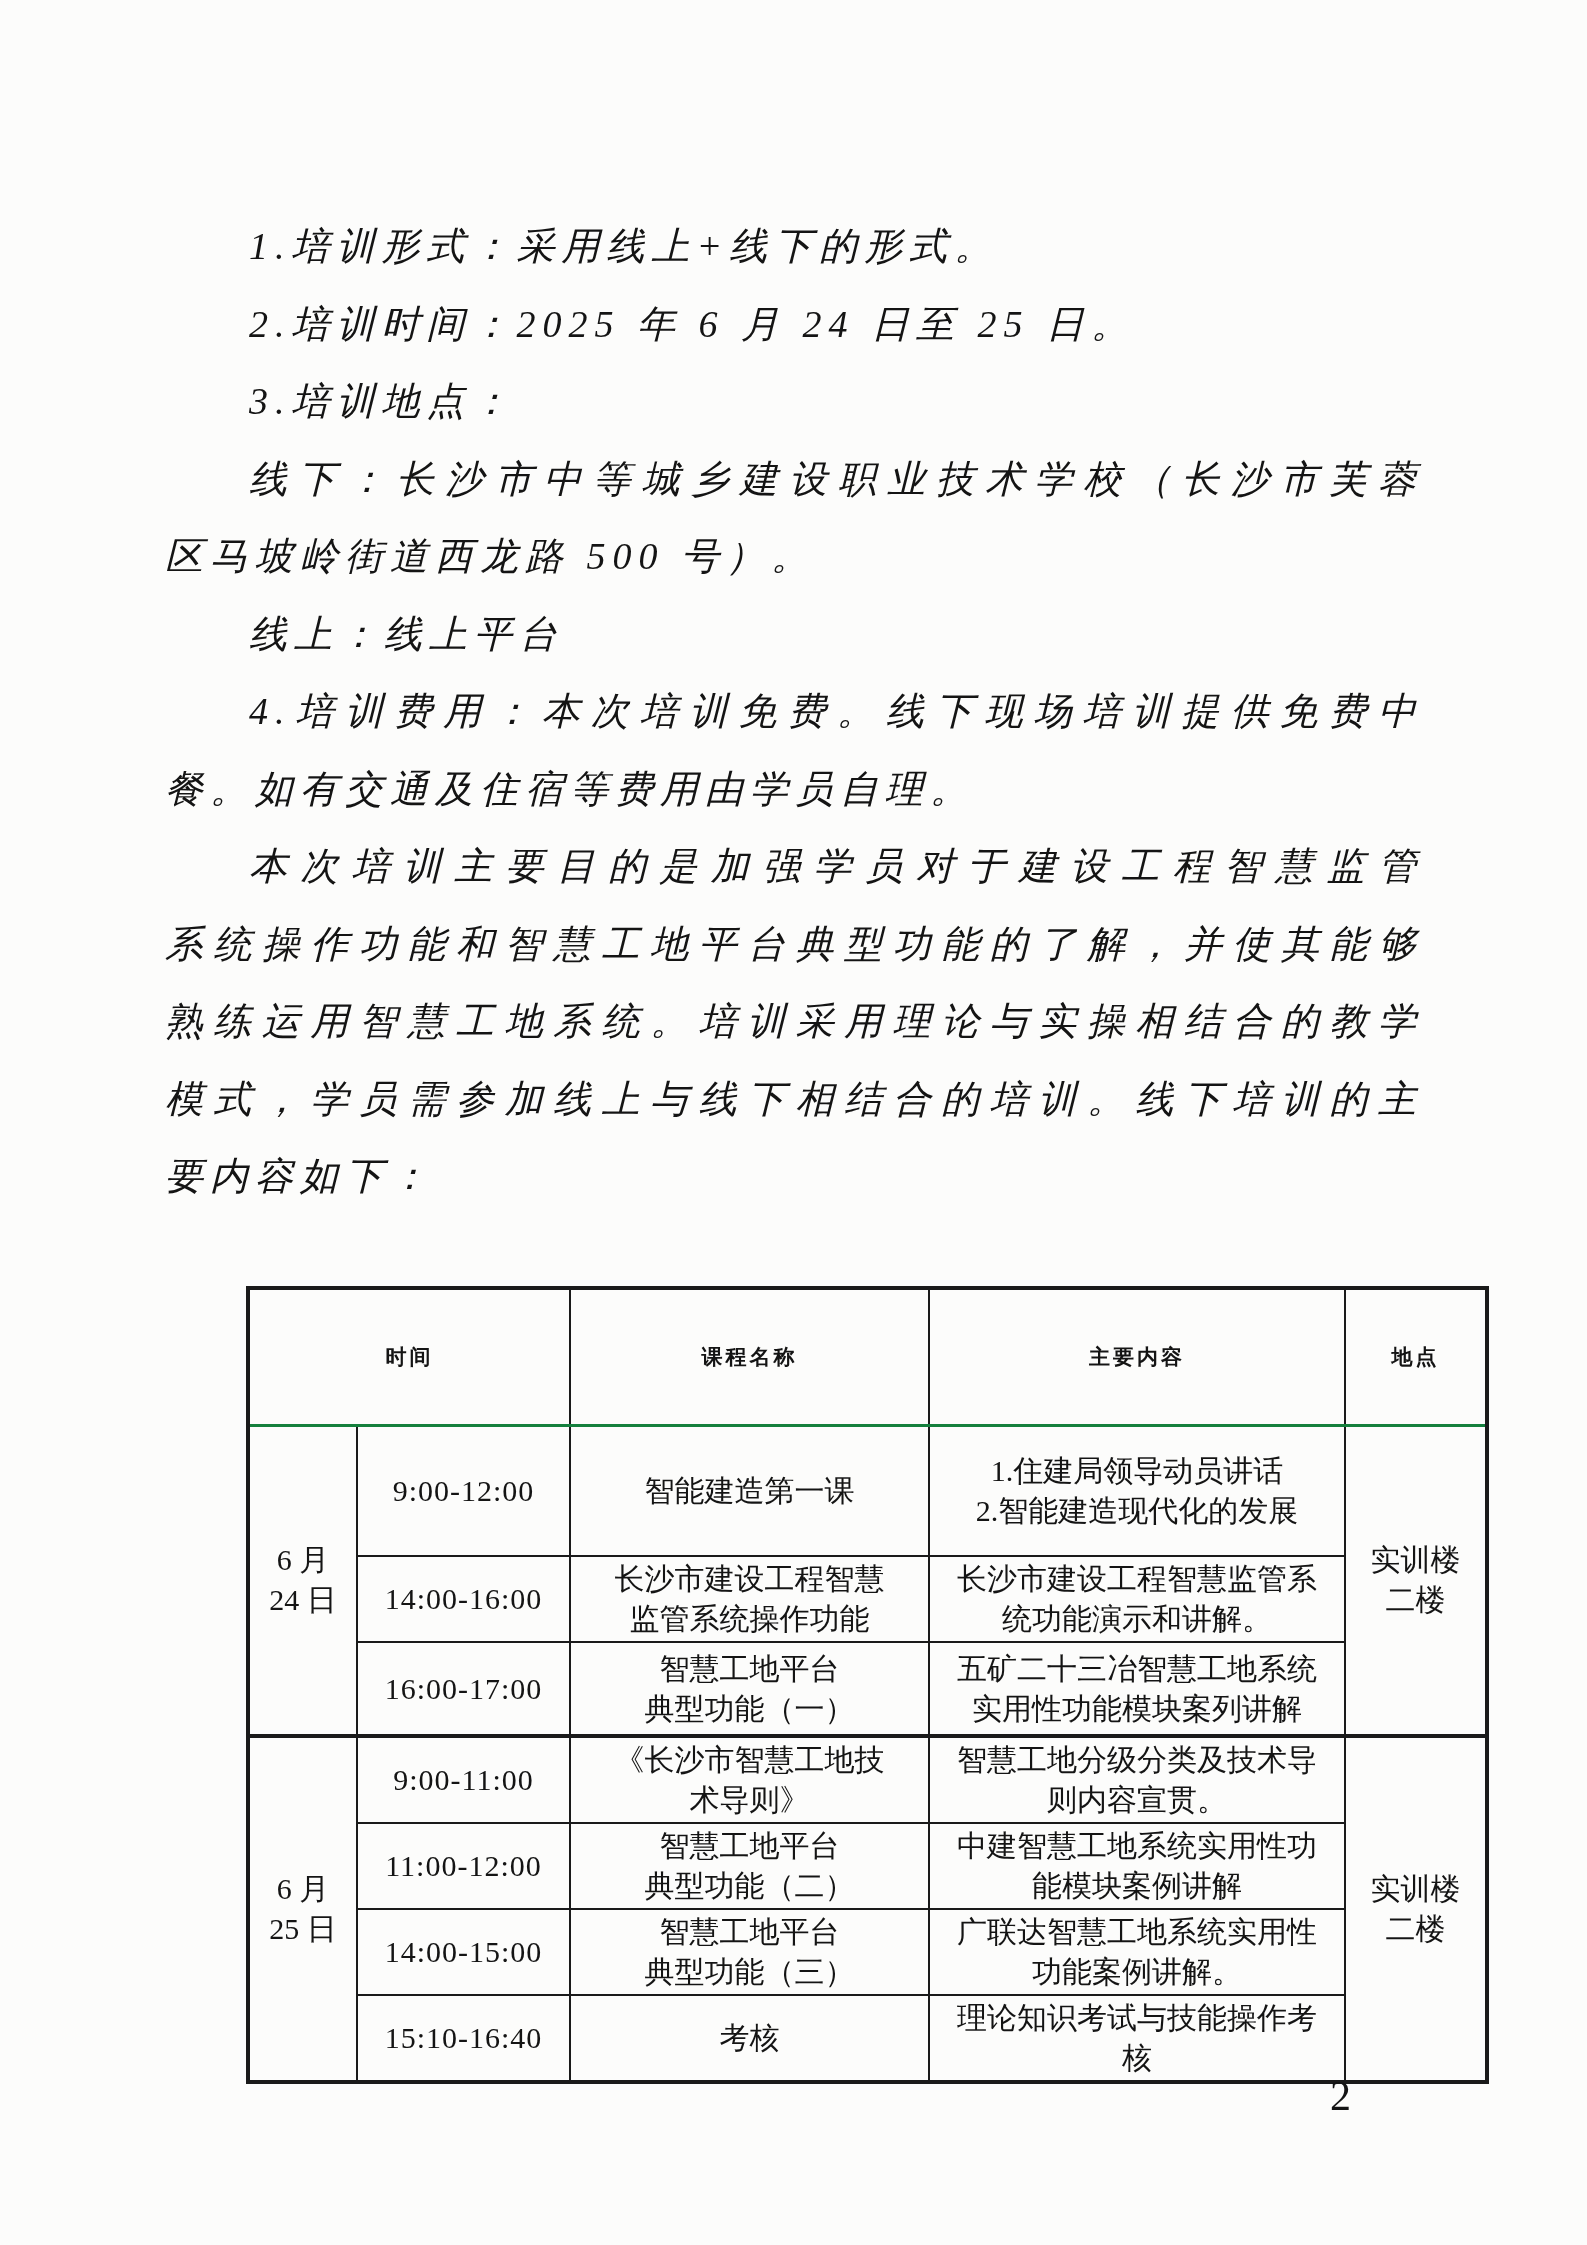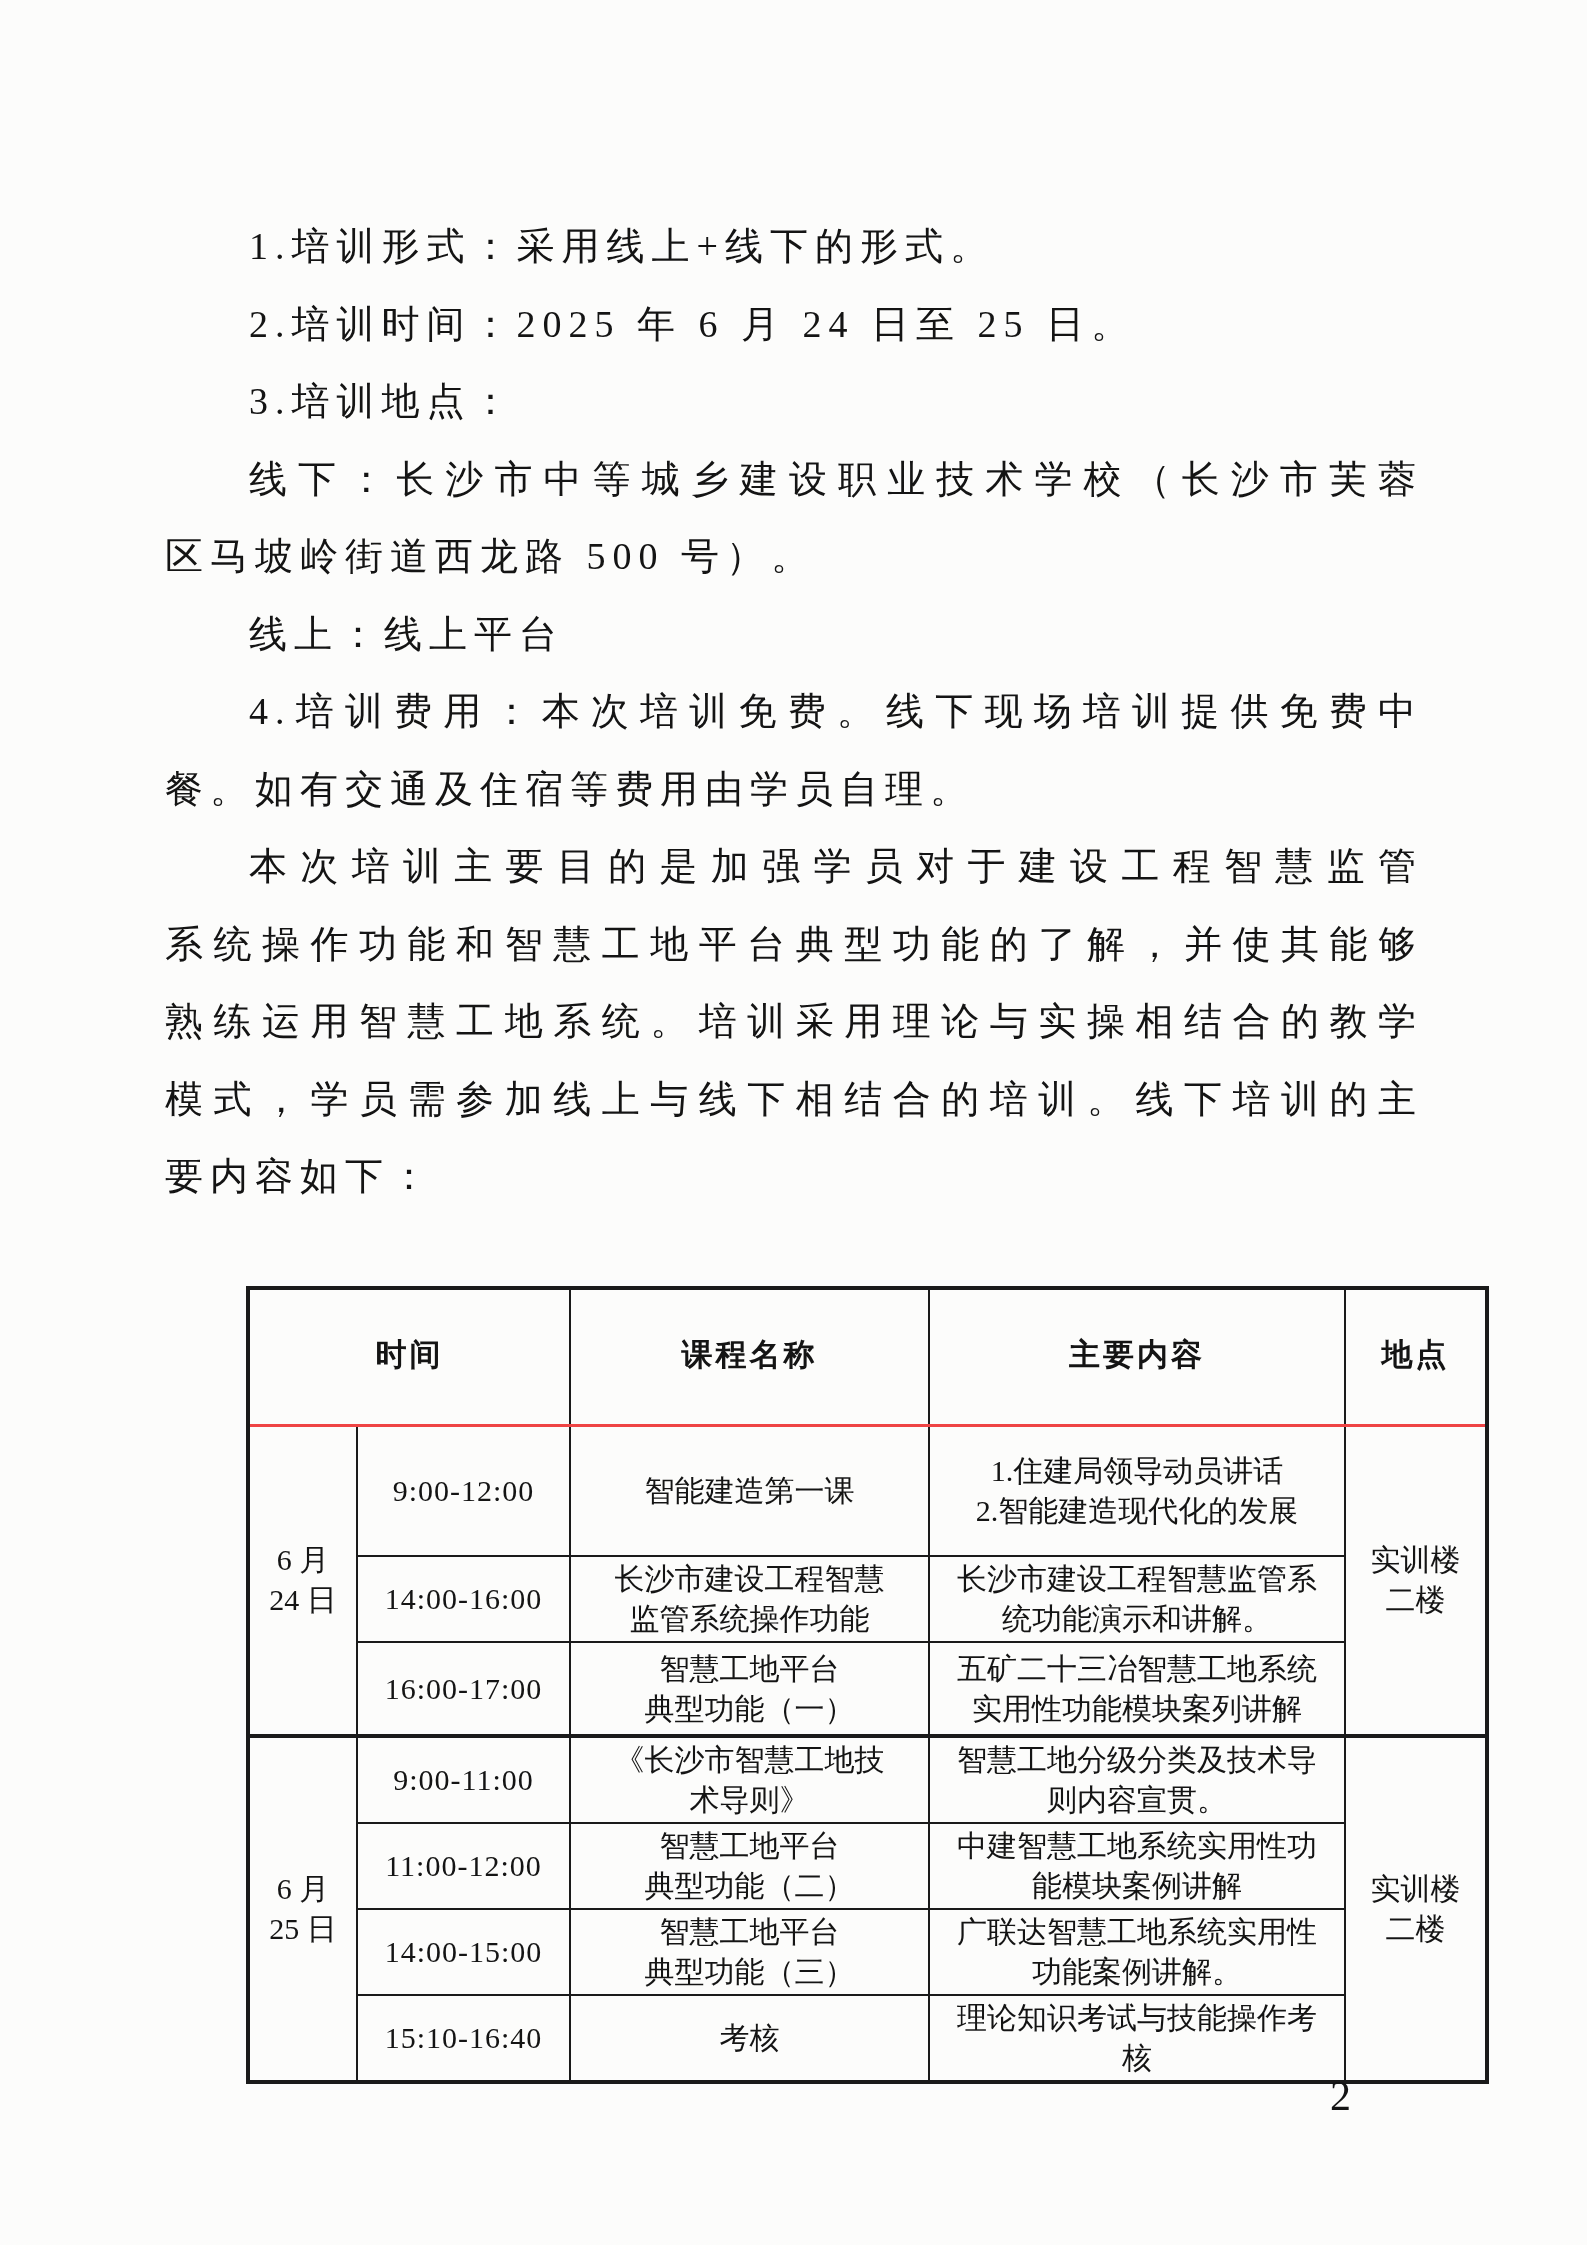--- a/index.html
+++ b/index.html
@@ -19,20 +19,21 @@
     left: 165px;
     top: 208px;
     width: 1258px;
   }
   .line {
     height: 77.5px;
     line-height: 77.5px;
     font-size: 38px;
     letter-spacing: 7px;
     white-space: nowrap;
+    font-style: italic;
   }
   .line.indent { padding-left: 84px; }
   .line.fill {
     white-space: normal;
     text-align: justify;
     text-align-last: justify;
   }
   .line.bold {
     font-weight: bold;
     font-family: "Liberation Sans", "DejaVu Sans", sans-serif;
@@ -52,24 +53,24 @@
     vertical-align: middle;
     text-align: center;
     font-size: 30px;
     line-height: 40px;
     white-space: pre-line;
     padding: 2px 4px;
     overflow: hidden;
   }
   tr.head td {
     font-weight: bold;
-    font-family: Liberation Mono, monospace;
-    font-size: 31px;
+    font-family: Liberation Serif, serif;
+    font-size: 21px;
     letter-spacing: 3px;
-    border-bottom: 3px solid #ef4444;
+    border-bottom: 3px solid #15803d;
   }
   td.content {
     text-align: left;
     padding-left: 30px;
     padding-right: 10px;
   }
   td.time { white-space: nowrap; letter-spacing: 1px; }
   td.date, td.loc { line-height: 50px; }
   tr.day2-start td { border-top: 4px solid #1a1a1a; }
   tr.rh137 { height: 137px; }

